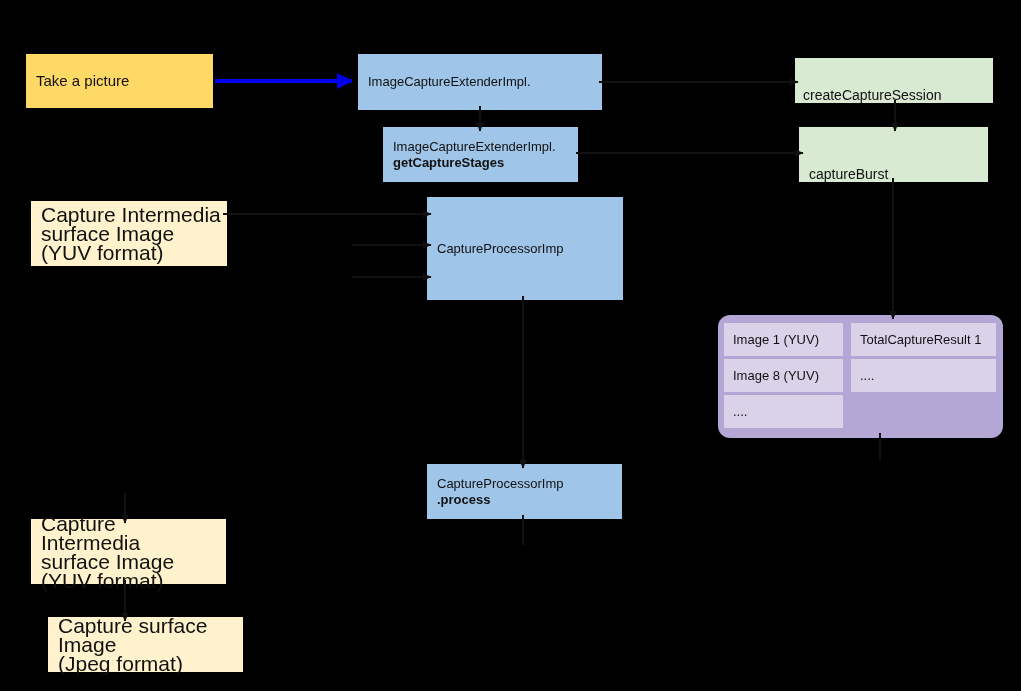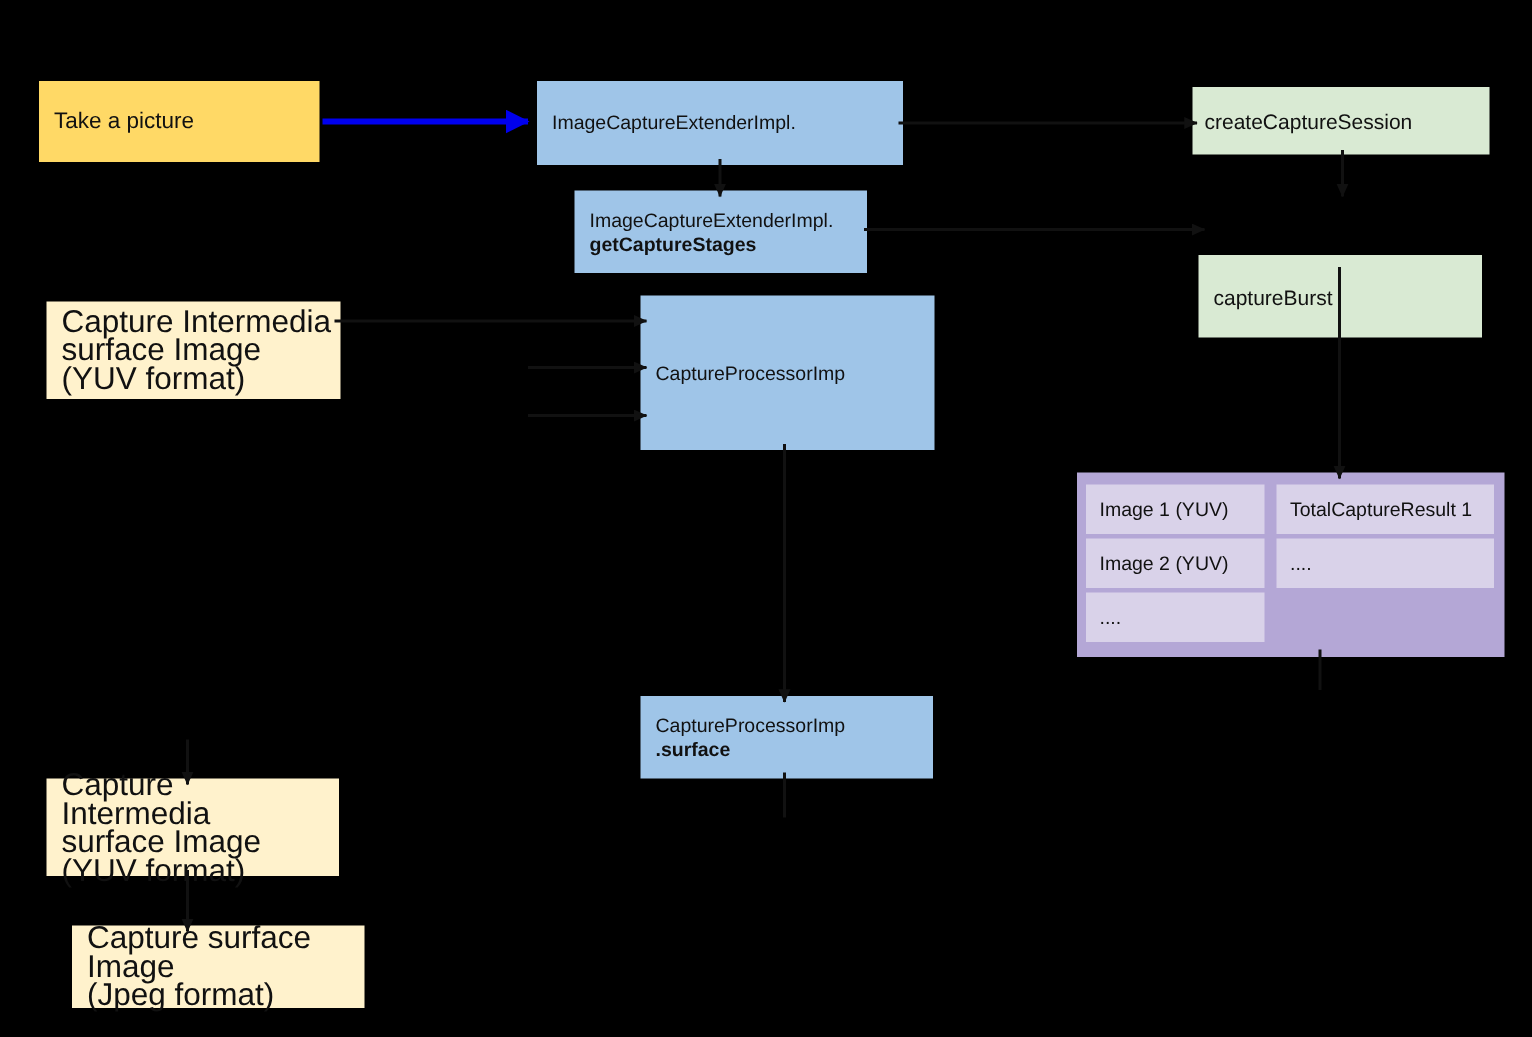--- a/index.html
+++ b/index.html
@@ -7,39 +7,39 @@
     position:relative;width:1021px;height:691px;background:#000;overflow:hidden;
     font-family:"Liberation Sans", sans-serif;color:#111;
   }
   .node{
     position:absolute;display:flex;flex-direction:column;justify-content:center;
     box-sizing:border-box;padding-left:10px;padding-right:6px;line-height:16px;
   }
   .yellow{background:#ffd966;font-size:15px;}
   .cream{background:#fff2cc;font-size:21px;line-height:19px;white-space:pre-line;}
   .blue{background:#9fc5e8;font-size:13px;}
-  .green{background:#d9ead3;font-size:14px;}
+  .green{background:#d9ead3;font-size:14px;justify-content:flex-end;}
   .bold{font-weight:bold;}
 
   .n-take{left:26px;top:54px;width:187px;height:54px;}
   .n-gcp{left:358px;top:54px;width:244px;height:56px;}
   .n-gcs{left:383px;top:127px;width:195px;height:55px;}
   .n-cpi{left:427px;top:197px;width:196px;height:103px;}
   .n-ci1{left:31px;top:201px;width:196px;height:65px;}
   .n-ccs{left:795px;top:58px;width:198px;height:45px;padding-left:8px;}
-  .n-cb{left:799px;top:127px;width:189px;height:55px;margin-top:43px;}
+  .n-cb{left:799px;top:127px;width:189px;height:55px;}
   .n-proc{left:427px;top:464px;width:195px;height:55px;}
   .n-ci2{left:31px;top:519px;width:195px;height:65px;}
   .n-cs3{left:48px;top:617px;width:195px;height:55px;}
 
   .ptable{
     position:absolute;left:718px;top:315px;width:285px;height:123px;background:#b4a7d6;
     box-sizing:border-box;padding:8px 7px 10px 6px;
     display:grid;grid-template-columns:119px 145px;grid-auto-rows:33px;
-    column-gap:8px;row-gap:3px;
+    column-gap:8px;row-gap:3px;border-radius:12px;
   }
   .pcell{
     background:#d9d2e9;display:flex;align-items:center;box-sizing:border-box;
     padding-left:9px;font-size:13px;
   }
   .overlay{position:absolute;left:0;top:0;pointer-events:none;}
 </style>
 </head>
 <body>
 
@@ -70,28 +70,28 @@
     <span>createCaptureSession</span>
   </div>
 
   <div class="node green n-cb">
     <span>captureBurst</span>
   </div>
 
   <div class="ptable">
     <div class="pcell">Image 1 (YUV)</div>
     <div class="pcell">TotalCaptureResult 1</div>
-    <div class="pcell">Image 2 (YUV)</div>
+    <div class="pcell">Image 8 (YUV)</div>
     <div class="pcell">....</div>
     <div class="pcell">....</div>
   </div>
 
   <div class="node blue n-proc">
     <div>CaptureProcessorImp</div>
-    <div class="bold">.surface</div>
+    <div class="bold">.process</div>
   </div>
 
   <div class="node cream n-ci2">Capture Intermedia
 surface Image
 (YUV format)</div>
 
   <div class="node cream n-cs3">Capture surface Image
 (Jpeg format)</div>
 
   <svg class="overlay" width="1021" height="691" viewBox="0 0 1021 691">

